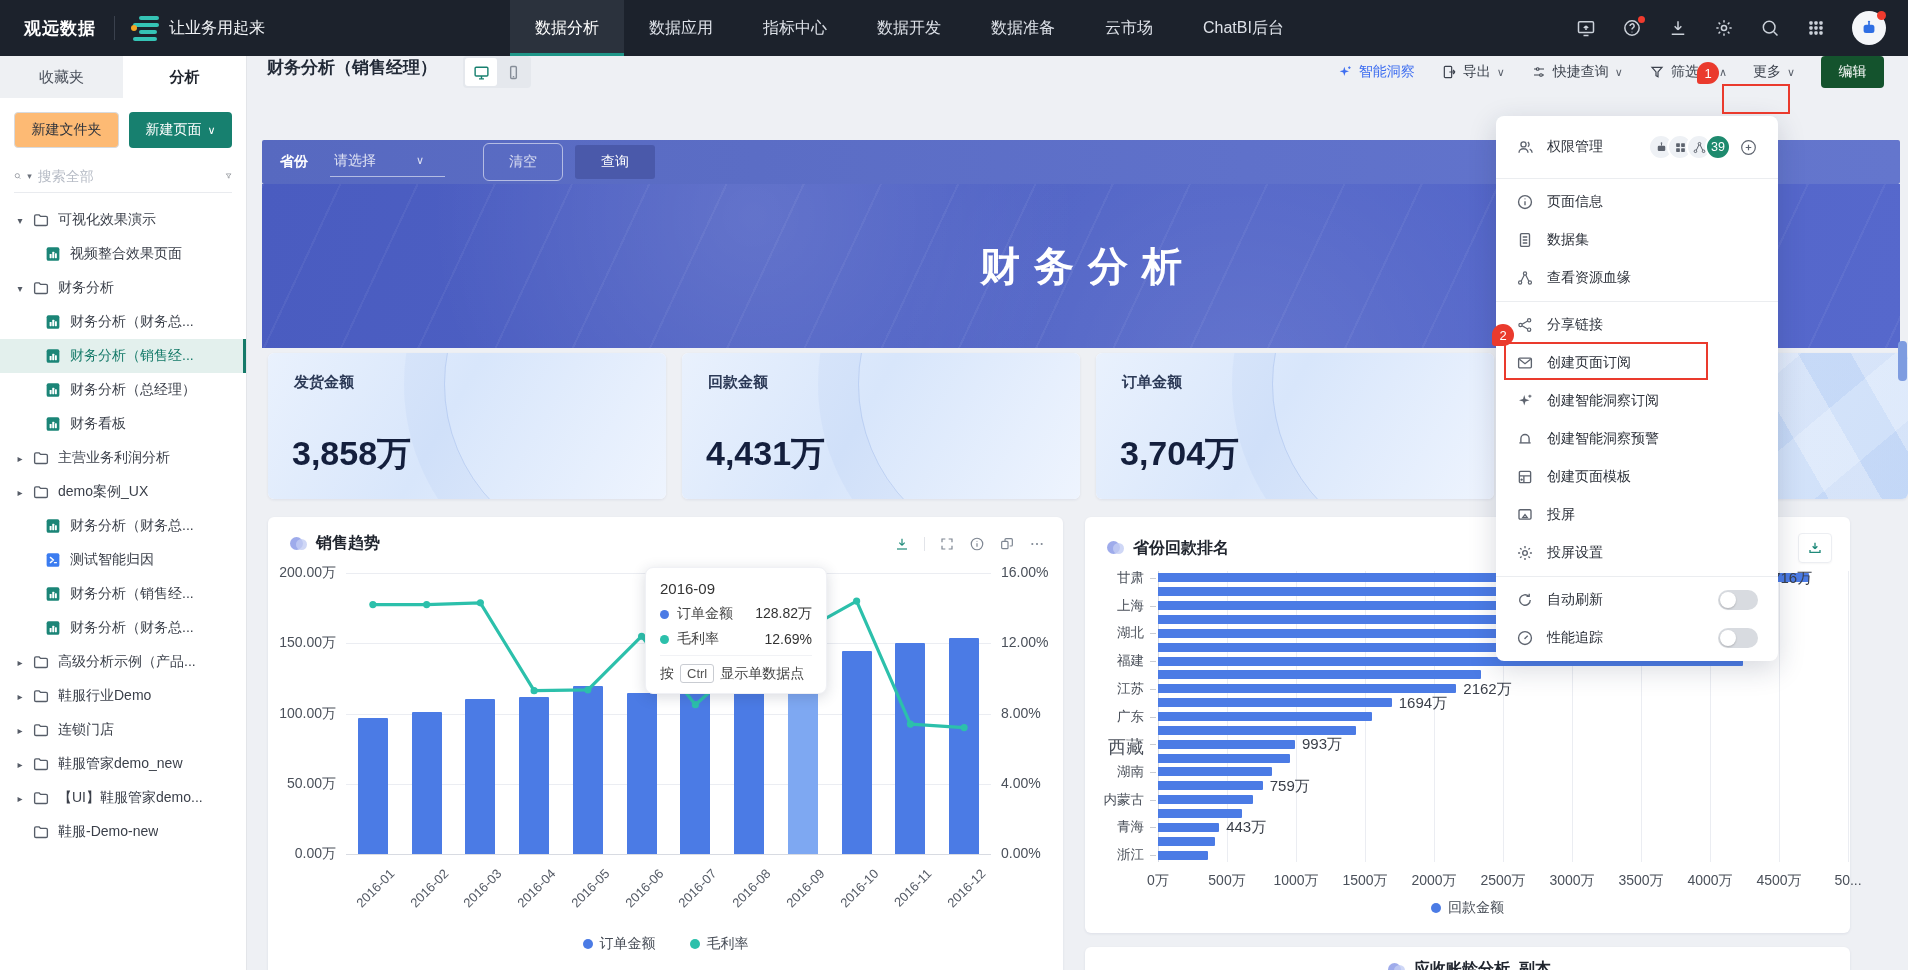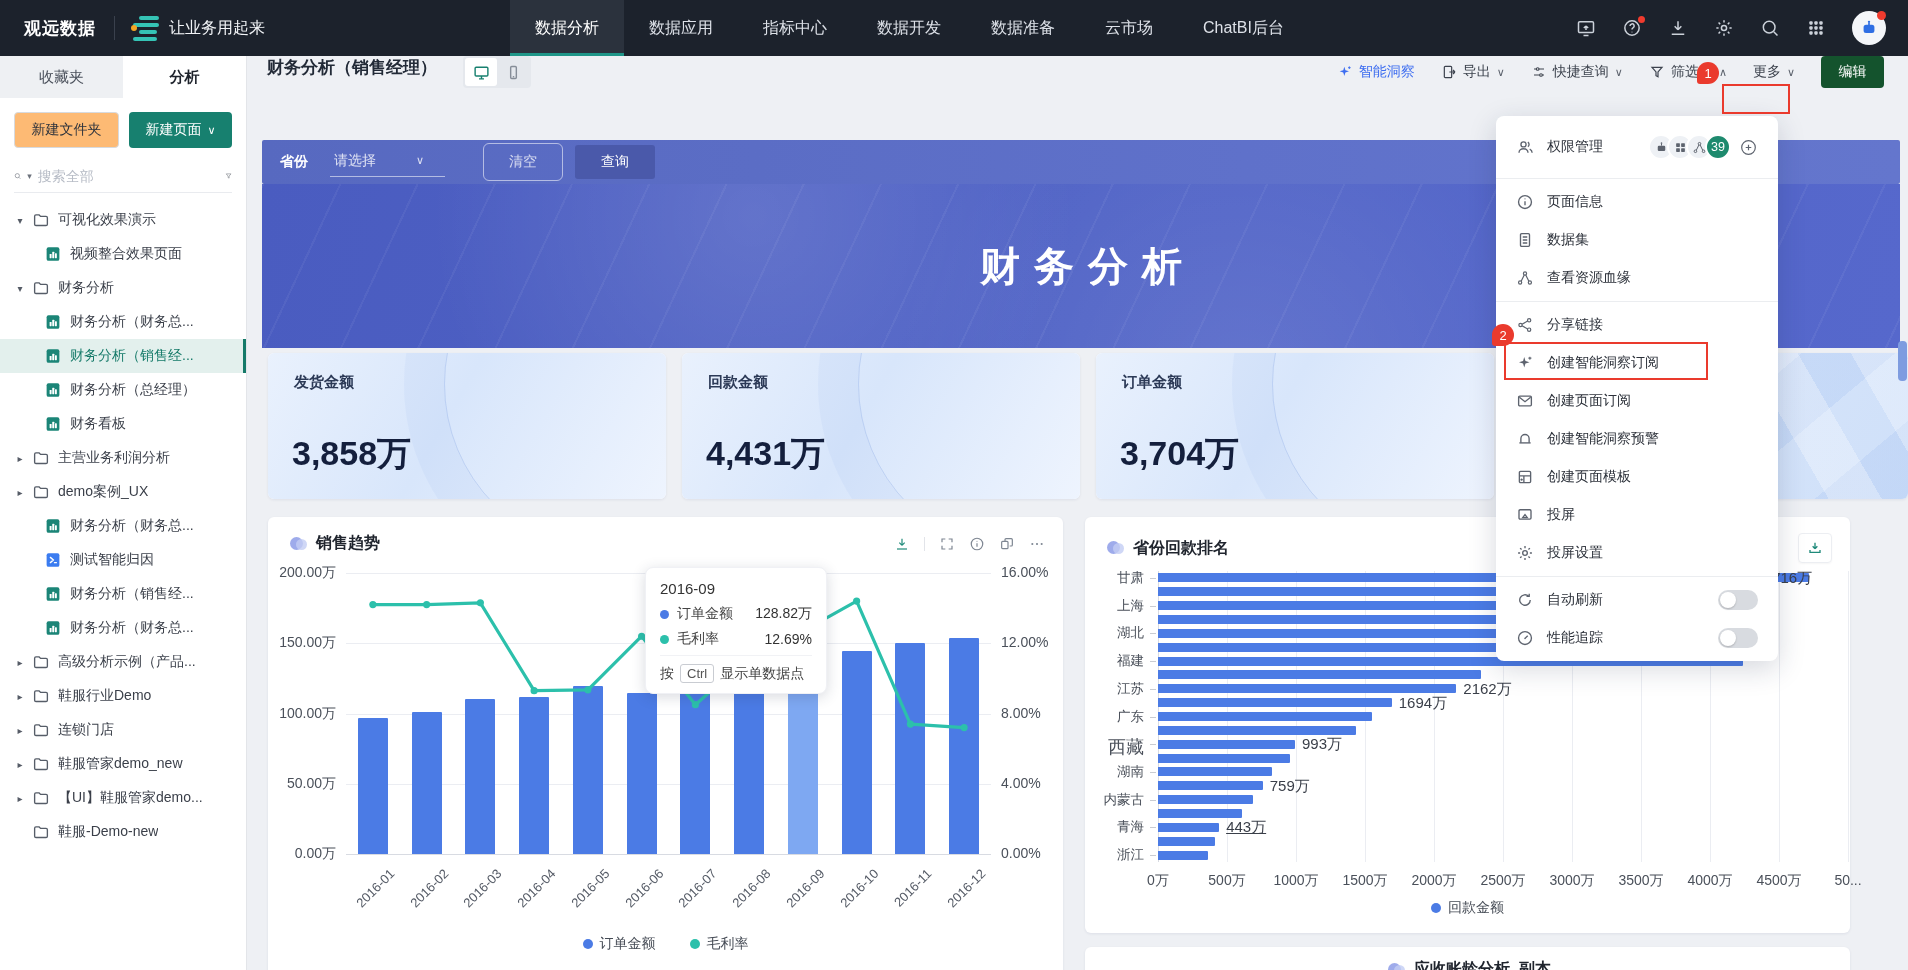--- a/index.html
+++ b/index.html
@@ -730,21 +730,21 @@
           <div style="position: absolute; left: -8px; top: 200.929px; width: 6px; height: 1px; background: rgb(201, 204, 210);"></div>
           <div class="bar-h" style="top: 210.286px; left: 0px; width: 104.742px;"></div>
           <div class="bar-lab" style="top: 205.786px; left: 111.742px;">759万</div>
           <div class="bar-h" style="top: 224.143px; left: 0px; width: 95.358px;"></div>
           <div class="axis-lab" style="right: 704px; top: 219.643px; font-size: 13.5px;">内蒙古</div>
           <div style="position: absolute; left: -8px; top: 228.643px; width: 6px; height: 1px; background: rgb(201, 204, 210);"></div>
           <div class="bar-h" style="top: 238px; left: 0px; width: 84.18px;"></div>
           <div class="bar-h" style="top: 251.857px; left: 0px; width: 61.134px;"></div>
           <div class="axis-lab" style="right: 704px; top: 247.357px; font-size: 13.5px;">青海</div>
           <div style="position: absolute; left: -8px; top: 256.357px; width: 6px; height: 1px; background: rgb(201, 204, 210);"></div>
-          <div class="bar-lab" style="top: 247.357px; left: 68.134px; text-decoration: underline;">443万</div>
+          <div class="bar-lab" style="top: 247.357px; left: 68.134px;">443万</div>
           <div class="bar-h" style="top: 265.714px; left: 0px; width: 56.856px;"></div>
           <div class="bar-h" style="top: 279.571px; left: 0px; width: 49.68px;"></div>
           <div class="axis-lab" style="right: 704px; top: 275.071px; font-size: 13.5px;">浙江</div>
           <div style="position: absolute; left: -8px; top: 284.071px; width: 6px; height: 1px; background: rgb(201, 204, 210);"></div>
         </div>
       <div class="legend" id="prov-legend" style="top:382px;">
           <span class="li">
             <span class="dot" style="background: rgb(75, 123, 229);"></span>
             <span>回款金额</span>
           </span>
@@ -844,34 +844,34 @@
             <circle cx="17.5" cy="5.8" r="2.2"></circle>
             <circle cx="17.5" cy="18.2" r="2.2"></circle>
             <path d="M8 11l7.5-4.2M8 13l7.5 4.2"></path>
           </svg>
         </span>
         <span>分享链接</span>
       </div>
       <div class="mi">
         <span style="display: inline-flex;">
           <svg viewBox="0 0 24 24" fill="none" stroke="currentColor" stroke-width="1.8">
+            <rect x="3.5" y="5.5" width="17" height="13" rx="1.5"></rect>
+            <path d="M4.5 7l7.5 6 7.5-6"></path>
+          </svg>
+        </span>
+        <span>创建页面订阅</span>
+      </div>
+      <div class="mi">
+        <span style="display: inline-flex;">
+          <svg viewBox="0 0 24 24" fill="none" stroke="currentColor" stroke-width="1.8">
             <path d="M11 4l1.6 5.4L18 11l-5.4 1.6L11 18l-1.6-5.4L4 11l5.4-1.6z" fill="currentColor" stroke="none"></path>
             <path d="M18.5 3.5v4M16.5 5.5h4" stroke-width="1.4"></path>
           </svg>
         </span>
         <span>创建智能洞察订阅</span>
-      </div>
-      <div class="mi">
-        <span style="display: inline-flex;">
-          <svg viewBox="0 0 24 24" fill="none" stroke="currentColor" stroke-width="1.8">
-            <rect x="3.5" y="5.5" width="17" height="13" rx="1.5"></rect>
-            <path d="M4.5 7l7.5 6 7.5-6"></path>
-          </svg>
-        </span>
-        <span>创建页面订阅</span>
       </div>
       <div class="mi">
         <span style="display: inline-flex;">
           <svg viewBox="0 0 24 24" fill="none" stroke="currentColor" stroke-width="1.8">
             <path d="M6.5 17v-5.5a5.5 5.5 0 0 1 11 0V17"></path>
             <path d="M4.5 17.2h15"></path>
           </svg>
         </span>
         <span>创建智能洞察预警</span>
       </div>

